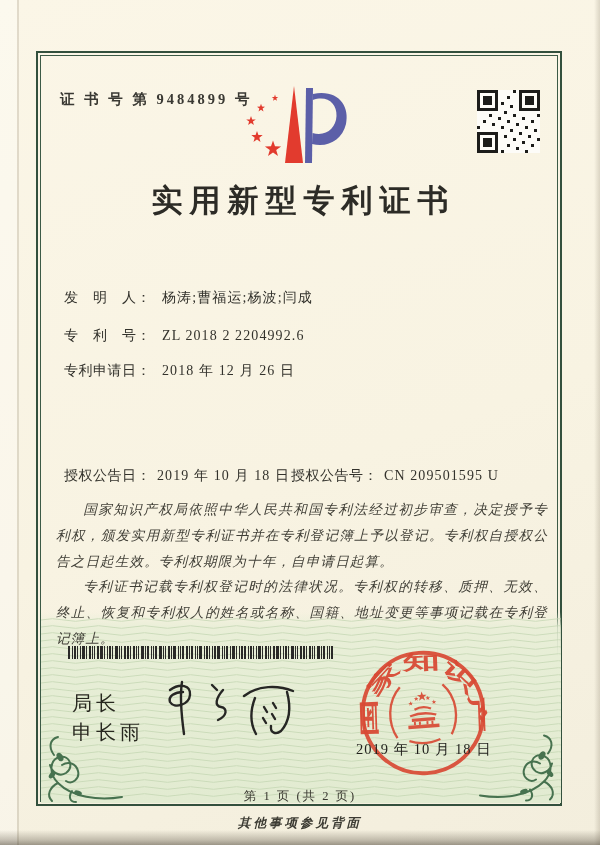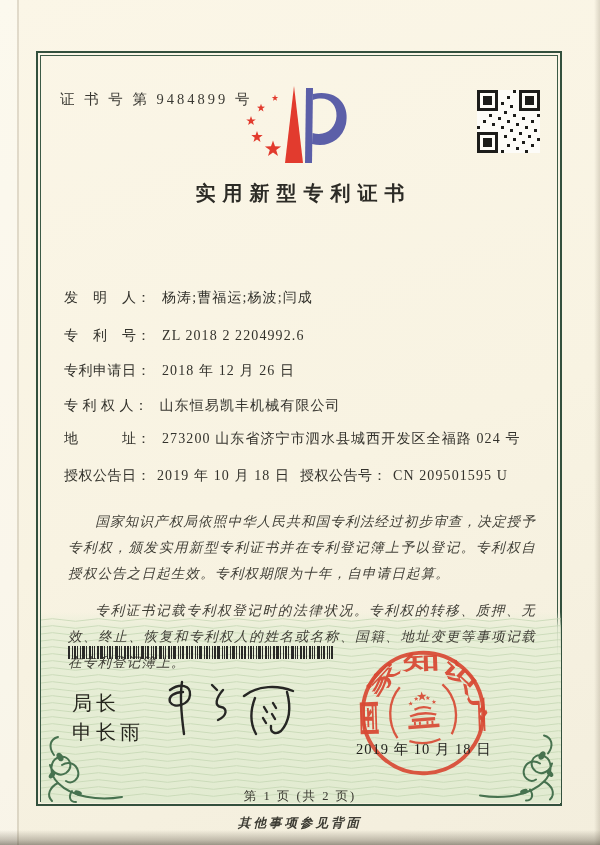--- a/index.html
+++ b/index.html
@@ -14,32 +14,32 @@
   .edge-line{position:absolute;left:17px;top:0;width:2px;height:100%;background:rgba(150,140,118,.26);}
   .edge-right{position:absolute;right:0;top:0;width:6px;height:100%;background:linear-gradient(270deg,rgba(140,130,110,.28),rgba(140,130,110,0));}
   .edge-bottom{position:absolute;left:0;bottom:0;width:100%;height:15px;background:linear-gradient(180deg,rgba(100,92,78,0),rgba(100,92,78,.34) 65%,rgba(66,58,46,.5));}
   
   .frame{position:absolute;left:36px;top:51px;width:526px;height:755px;border:2px solid #33503d;box-sizing:border-box;}
   .frame-inner{position:absolute;inset:2px;border:1.4px solid #3c5a46;}
   
   .band{position:absolute;left:41px;top:612px;width:520px;height:191px;z-index:1;
     background:linear-gradient(180deg,rgba(231,238,214,0) 0,rgba(231,238,214,.85) 16px,#e7eed6 45px,#e2ebd1 100%);}
   .band svg{position:absolute;left:0;top:0;}
-  .cert-no{position:absolute;left:60px;top:90px;font-size:14.5px;letter-spacing:3px;color:#3a3933;z-index:2;}
+  .cert-no{position:absolute;left:60px;top:90px;font-size:14.5px;letter-spacing:3px;color:#3a3933;z-index:2;font-weight:bold;}
   .logo{position:absolute;left:240px;top:82px;width:110px;height:85px;z-index:2;}
   .qr{position:absolute;left:477px;top:90px;width:63px;height:63px;z-index:2;}
-  .title{position:absolute;left:0;top:180px;width:100%;text-align:center;font-size:20px;font-weight:bold;
+  .title{position:absolute;left:0;top:180px;width:100%;text-align:center;font-size:31px;font-weight:bold;
     letter-spacing:7px;padding-left:7px;box-sizing:border-box;color:#2c2b26;z-index:2;}
   .row{position:absolute;left:64px;font-size:14px;white-space:nowrap;z-index:2;color:#33322c;}
   .row .lbl{letter-spacing:.5px;}
   .row .val{margin-left:11px;letter-spacing:1.1px;}
-  .row .pair2{position:absolute;left:236px;top:0;}
+  .row .pair2{position:absolute;left:227px;top:0;}
   .paras{position:absolute;left:56px;top:497px;width:492px;z-index:2;font-style:italic;
     font-size:13.6px;line-height:25.8px;letter-spacing:1.1px;color:#403f37;text-align:justify;}
-  .paras p{margin:12px;text-indent:2em;}
+  .paras p{margin:0;text-indent:2em;}
   .barcode{position:absolute;left:68px;top:645px;z-index:3;}
   .signer{position:absolute;left:72px;z-index:4;font-family:"Liberation Sans","DejaVu Sans",sans-serif;
     font-size:20px;letter-spacing:4px;color:#27271f;font-weight:500;}
   .signature{position:absolute;left:160px;top:674px;z-index:4;}
   .flourish{position:absolute;z-index:3;}
   .seal{position:absolute;left:355px;top:645px;width:136px;height:136px;z-index:5;transform:rotate(-4deg);}
   .seal-date{position:absolute;left:356px;top:740px;z-index:6;font-size:14.5px;letter-spacing:1px;color:#201f1c;white-space:nowrap;}
   .page-info{position:absolute;left:0;top:776px;width:100%;text-align:center;font-size:12.5px;letter-spacing:2px;color:#37362e;z-index:4;margin-top:12px;}
   .back-note{position:absolute;left:0;top:815px;width:100%;text-align:center;font-size:12.5px;font-style:italic;letter-spacing:3px;color:#3c3b33;z-index:2;font-weight:bold;}
 </style>
@@ -151,26 +151,20 @@
   <div class="title">实用新型专利证书</div>
 
   <div class="row" style="top:289px">
     <span class="lbl">发　明　人：</span><span class="val">杨涛;曹福运;杨波;闫成</span>
   </div>
   <div class="row" style="top:327px">
     <span class="lbl">专　利　号：</span><span class="val">ZL 2018 2 2204992.6</span>
   </div>
   <div class="row" style="top:362px">
     <span class="lbl">专利申请日：</span><span class="val">2018 年 12 月 26 日</span>
-  </div>
-  <div class="row" style="top:397px">
-    <span class="lbl">专 利 权 人：</span><span class="val">山东恒易凯丰机械有限公司</span>
-  </div>
-  <div class="row" style="top:430px">
-    <span class="lbl">地　　　址：</span><span class="val">273200 山东省济宁市泗水县城西开发区全福路 024 号</span>
   </div>
   <div class="row" style="top:467px">
     <span class="lbl">授权公告日：</span><span class="val" style="margin-left:6px">2019 年 10 月 18 日</span>
     <span class="pair2">
       <span class="lbl">授权公告号：</span><span class="val" style="margin-left:6px">CN 209501595 U</span>
     </span>
   </div>
 
   <div class="paras">
     <p>国家知识产权局依照中华人民共和国专利法经过初步审查，决定授予专利权，颁发实用新型专利证书并在专利登记簿上予以登记。专利权自授权公告之日起生效。专利权期限为十年，自申请日起算。</p>

